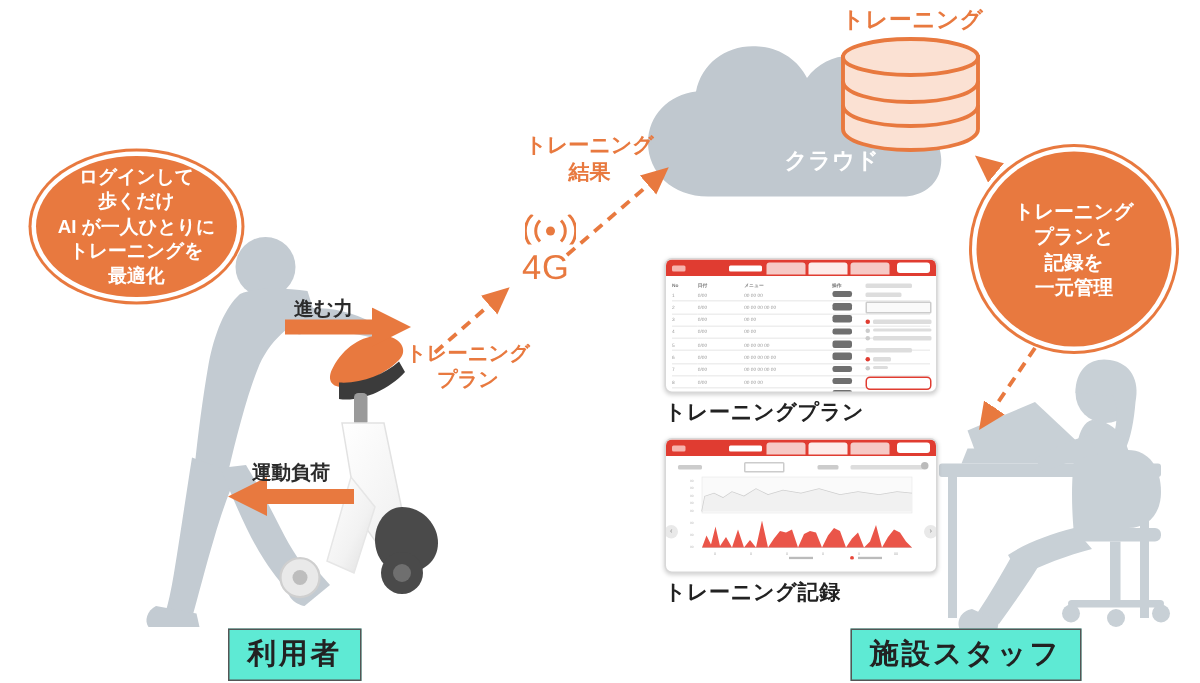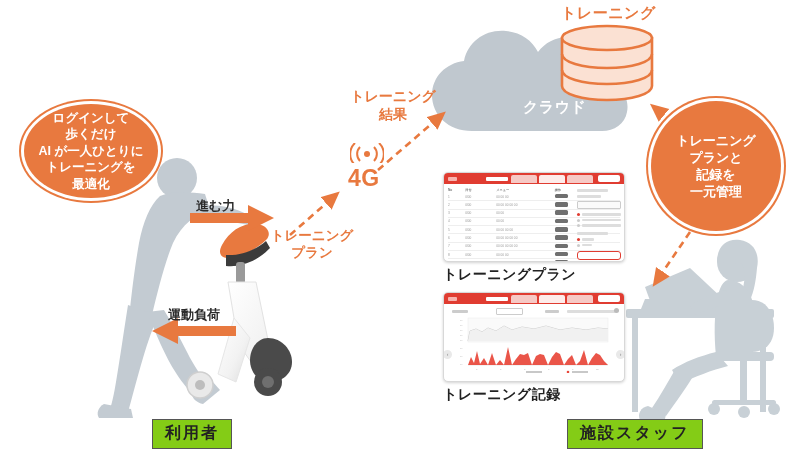--- a/index.html
+++ b/index.html
@@ -40,32 +40,32 @@
   .db{position:absolute;left:559px;top:24px;width:96px;height:78px;}
   .db-label{
     position:absolute;left:561px;top:4px;
     color:#E8793F;font-size:15px;font-weight:bold;letter-spacing:.5px;
   }
 
   
   .olabel{position:absolute;color:#E8793F;font-weight:bold;line-height:1.25;}
   #label-result{left:348px;top:88px;font-size:14px;text-align:center;width:90px;}
   #label-plan-small{left:270px;top:228px;font-size:13.5px;text-align:center;width:84px;}
-  #label-4g{left:348px;top:164px;font-size:23px;font-weight:bold;letter-spacing:.5px;}
+  #label-4g{left:348px;top:164px;font-size:23px;font-weight:normal;letter-spacing:.5px;}
   #icon-4g-wave{position:absolute;left:350px;top:143px;width:34px;height:20px;}
 
   
   .blabel{position:absolute;color:#2b2b2b;font-weight:bold;font-size:13px;}
   #label-susumu{left:196px;top:197px;}
   #label-undou{left:168px;top:306px;}
 
   
   .boxcap{
-    position:absolute;border:1.6px solid #555;background:#84cc16;
-    color:#222;font-size:16px;font-weight:bold;letter-spacing:2px;
+    position:absolute;border:1.6px solid #555;background:#5eead4;
+    color:#222;font-size:19px;font-weight:bold;letter-spacing:2px;
     padding:3px 12px 4px;
   }
   #cap-user{left:152px;top:419px;}
   #cap-staff{left:567px;top:419px;}
 
   
   .shot{
     position:absolute;background:#fff;border:1px solid #d8d8d8;border-radius:5px;
     box-shadow:0 1px 3px rgba(0,0,0,.18);overflow:hidden;
   }

